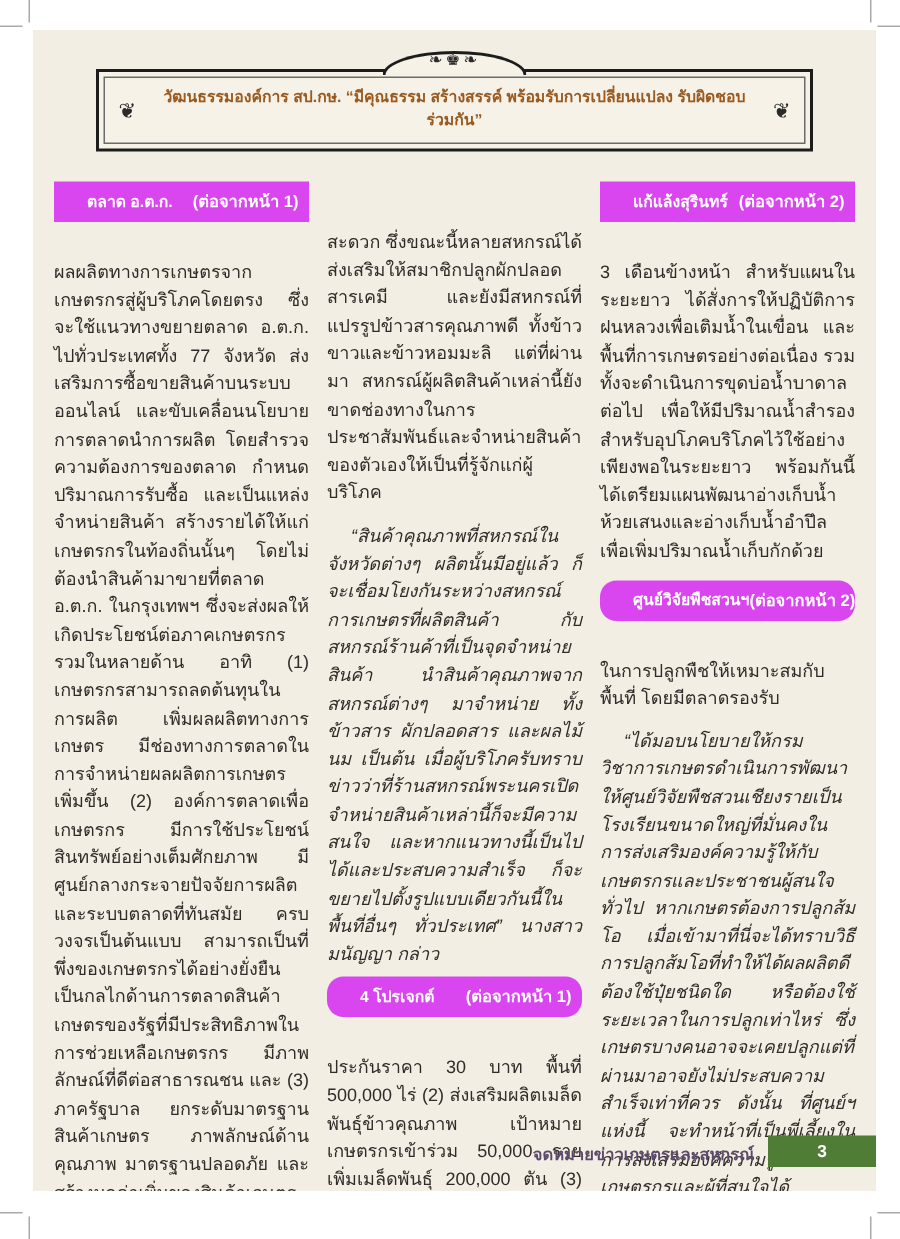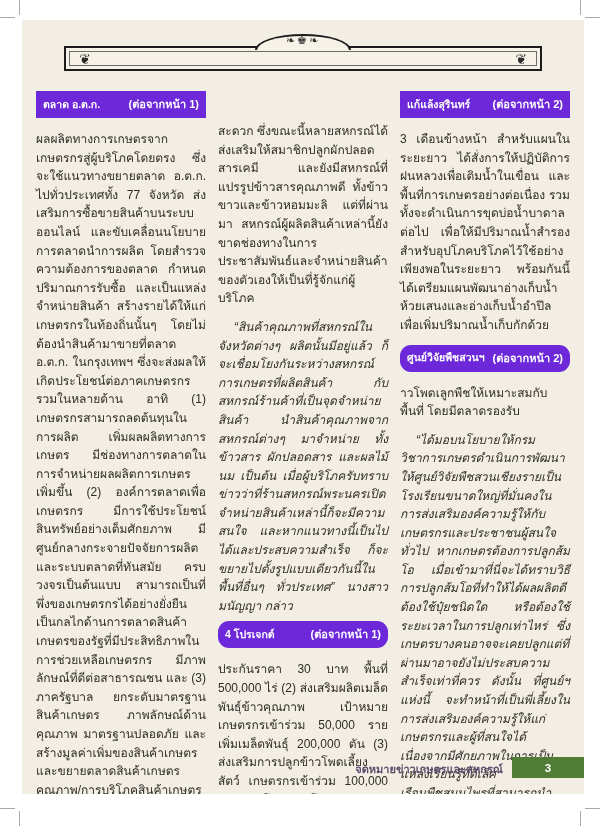--- a/index.html
+++ b/index.html
@@ -27,22 +27,22 @@
   .banner-crest { position:absolute; left:50%; top:-13px; transform:translateX(-50%);
                   font-size:11px; color:#2a2a2a; letter-spacing:2px; line-height:11px; }
   .banner-line1 { font-size:10.5px; font-weight:bold; color:#9a5a1f; line-height:15px; }
   .banner-line2 { font-size:9.5px;  font-weight:bold; color:#a2692e; line-height:14px; }
   .fleur { position:absolute; top:50%; transform:translateY(-50%); font-size:14px; color:#2a2a2a; }
   .fleur.left { left:9px; } .fleur.right { right:9px; }
 
   
   .columns { display:flex; gap:12px; align-items:flex-start; }
   .col { flex:1 1 0; min-width:0; }
-  .sec-bar { background:#6d28d9; color:#ffffff; display:flex; justify-content:space-between;
-             align-items:center; padding:4px 7px 5px 7px; margin-bottom:12px; }
+  .sec-bar { background:#d946ef; color:#ffffff; display:flex; justify-content:space-between;
+             align-items:center; padding:4px 7px 5px 22px; margin-bottom:24px; }
   .sec-title { font-size:10.5px; font-weight:bold; white-space:nowrap; }
   .sec-cont  { font-size:11px; font-weight:bold; white-space:nowrap; }
   p.body { font-size:12px; line-height:18.6px; color:#2f2b28; text-align:justify;
            overflow-wrap:break-word; margin-bottom:10px; }
   p.body.indent { text-indent:16px; margin-bottom:6px;font-style:italic; }
   .col2-offset { margin-top:31px; }
   .sec-gap { margin-top:6px;border-radius:11px; }
 
   
   .footer { position:absolute; right:0; bottom:16px; display:flex; align-items:flex-end; }
@@ -67,20 +67,21 @@
 
   <div class="page">
 
     <div class="banner-wrap">
       <div class="banner">
         <div class="banner-bump"></div>
         <div class="banner-crest">❧♚❧</div>
         <div class="banner-inner">
           <span class="fleur left">❦</span>
           <span class="fleur right">❦</span>
+          <div class="banner-line1">วัฒนธรรมองค์การ สป.กษ. “มีคุณธรรม สร้างสรรค์ พร้อมรับการเปลี่ยนแปลง รับผิดชอบร่วมกัน”</div>
         </div>
       </div>
     </div>
 
     <div class="columns">
 
       <div class="col">
         <div class="sec-bar">
           <span class="sec-title">ตลาด อ.ต.ก.</span>
           <span class="sec-cont">(ต่อจากหน้า 1)</span>
@@ -106,21 +107,21 @@
       <div class="col">
         <div class="sec-bar">
           <span class="sec-title">แก้แล้งสุรินทร์</span>
           <span class="sec-cont">(ต่อจากหน้า 2)</span>
         </div>
         <p class="body">3 เดือนข้างหน้า สำหรับแผนในระยะยาว ได้สั่งการให้ปฏิบัติการฝนหลวงเพื่อเติมน้ำในเขื่อน และพื้นที่การเกษตรอย่างต่อเนื่อง รวมทั้งจะดำเนินการขุดบ่อน้ำบาดาลต่อไป เพื่อให้มีปริมาณน้ำสำรองสำหรับอุปโภคบริโภคไว้ใช้อย่างเพียงพอในระยะยาว พร้อมกันนี้ได้เตรียมแผนพัฒนาอ่างเก็บน้ำห้วยเสนงและอ่างเก็บน้ำอำปึล เพื่อเพิ่มปริมาณน้ำเก็บกักด้วย</p>
         <div class="sec-bar sec-gap">
           <span class="sec-title">ศูนย์วิจัยพืชสวนฯ</span>
           <span class="sec-cont">(ต่อจากหน้า 2)</span>
         </div>
-        <p class="body">าวโพดเลูกพืชให้เหมาะสมกับพื้นที่ โดยมีตลาดรองรับ</p>
+        <p class="body">ในการปลูกพืชให้เหมาะสมกับพื้นที่ โดยมีตลาดรองรับ</p>
         <p class="body indent">“ได้มอบนโยบายให้กรมวิชาการเกษตรดำเนินการพัฒนาให้ศูนย์วิจัยพืชสวนเชียงรายเป็นโรงเรียนขนาดใหญ่ที่มั่นคงในการส่งเสริมองค์ความรู้ให้กับเกษตรกรและประชาชนผู้สนใจทั่วไป หากเกษตรต้องการปลูกส้มโอ เมื่อเข้ามาที่นี่จะได้ทราบวิธีการปลูกส้มโอที่ทำให้ได้ผลผลิตดีต้องใช้ปุ๋ยชนิดใด หรือต้องใช้ระยะเวลาในการปลูกเท่าไหร่ ซึ่งเกษตรบางคนอาจจะเคยปลูกแต่ที่ผ่านมาอาจยังไม่ประสบความสำเร็จเท่าที่ควร ดังนั้น ที่ศูนย์ฯ แห่งนี้ จะทำหน้าที่เป็นพี่เลี้ยงในการส่งเสริมองค์ความรู้ให้แก่เกษตรกรและผู้ที่สนใจได้ เนื่องจากมีศักยภาพในการเป็นแหล่งเรียนรู้ที่ดีเลิศ อีกทั้งมีโรงเรือนพืชสมุนไพรที่สามารถนำผลผลิตส่งต่อให้โรงพยาบาลเพื่อประโยชน์ทางการแพทย์ และส่งออกไปยังที่อื่นๆ ได้” นางสาวมนัญญา กล่าว</p>
 
       </div>
 
     </div>
 
     <div class="footer">
       <span class="footer-title">จดหมายข่าวเกษตรและสหกรณ์</span>
       <span class="page-num-box">3</span>
     </div>

